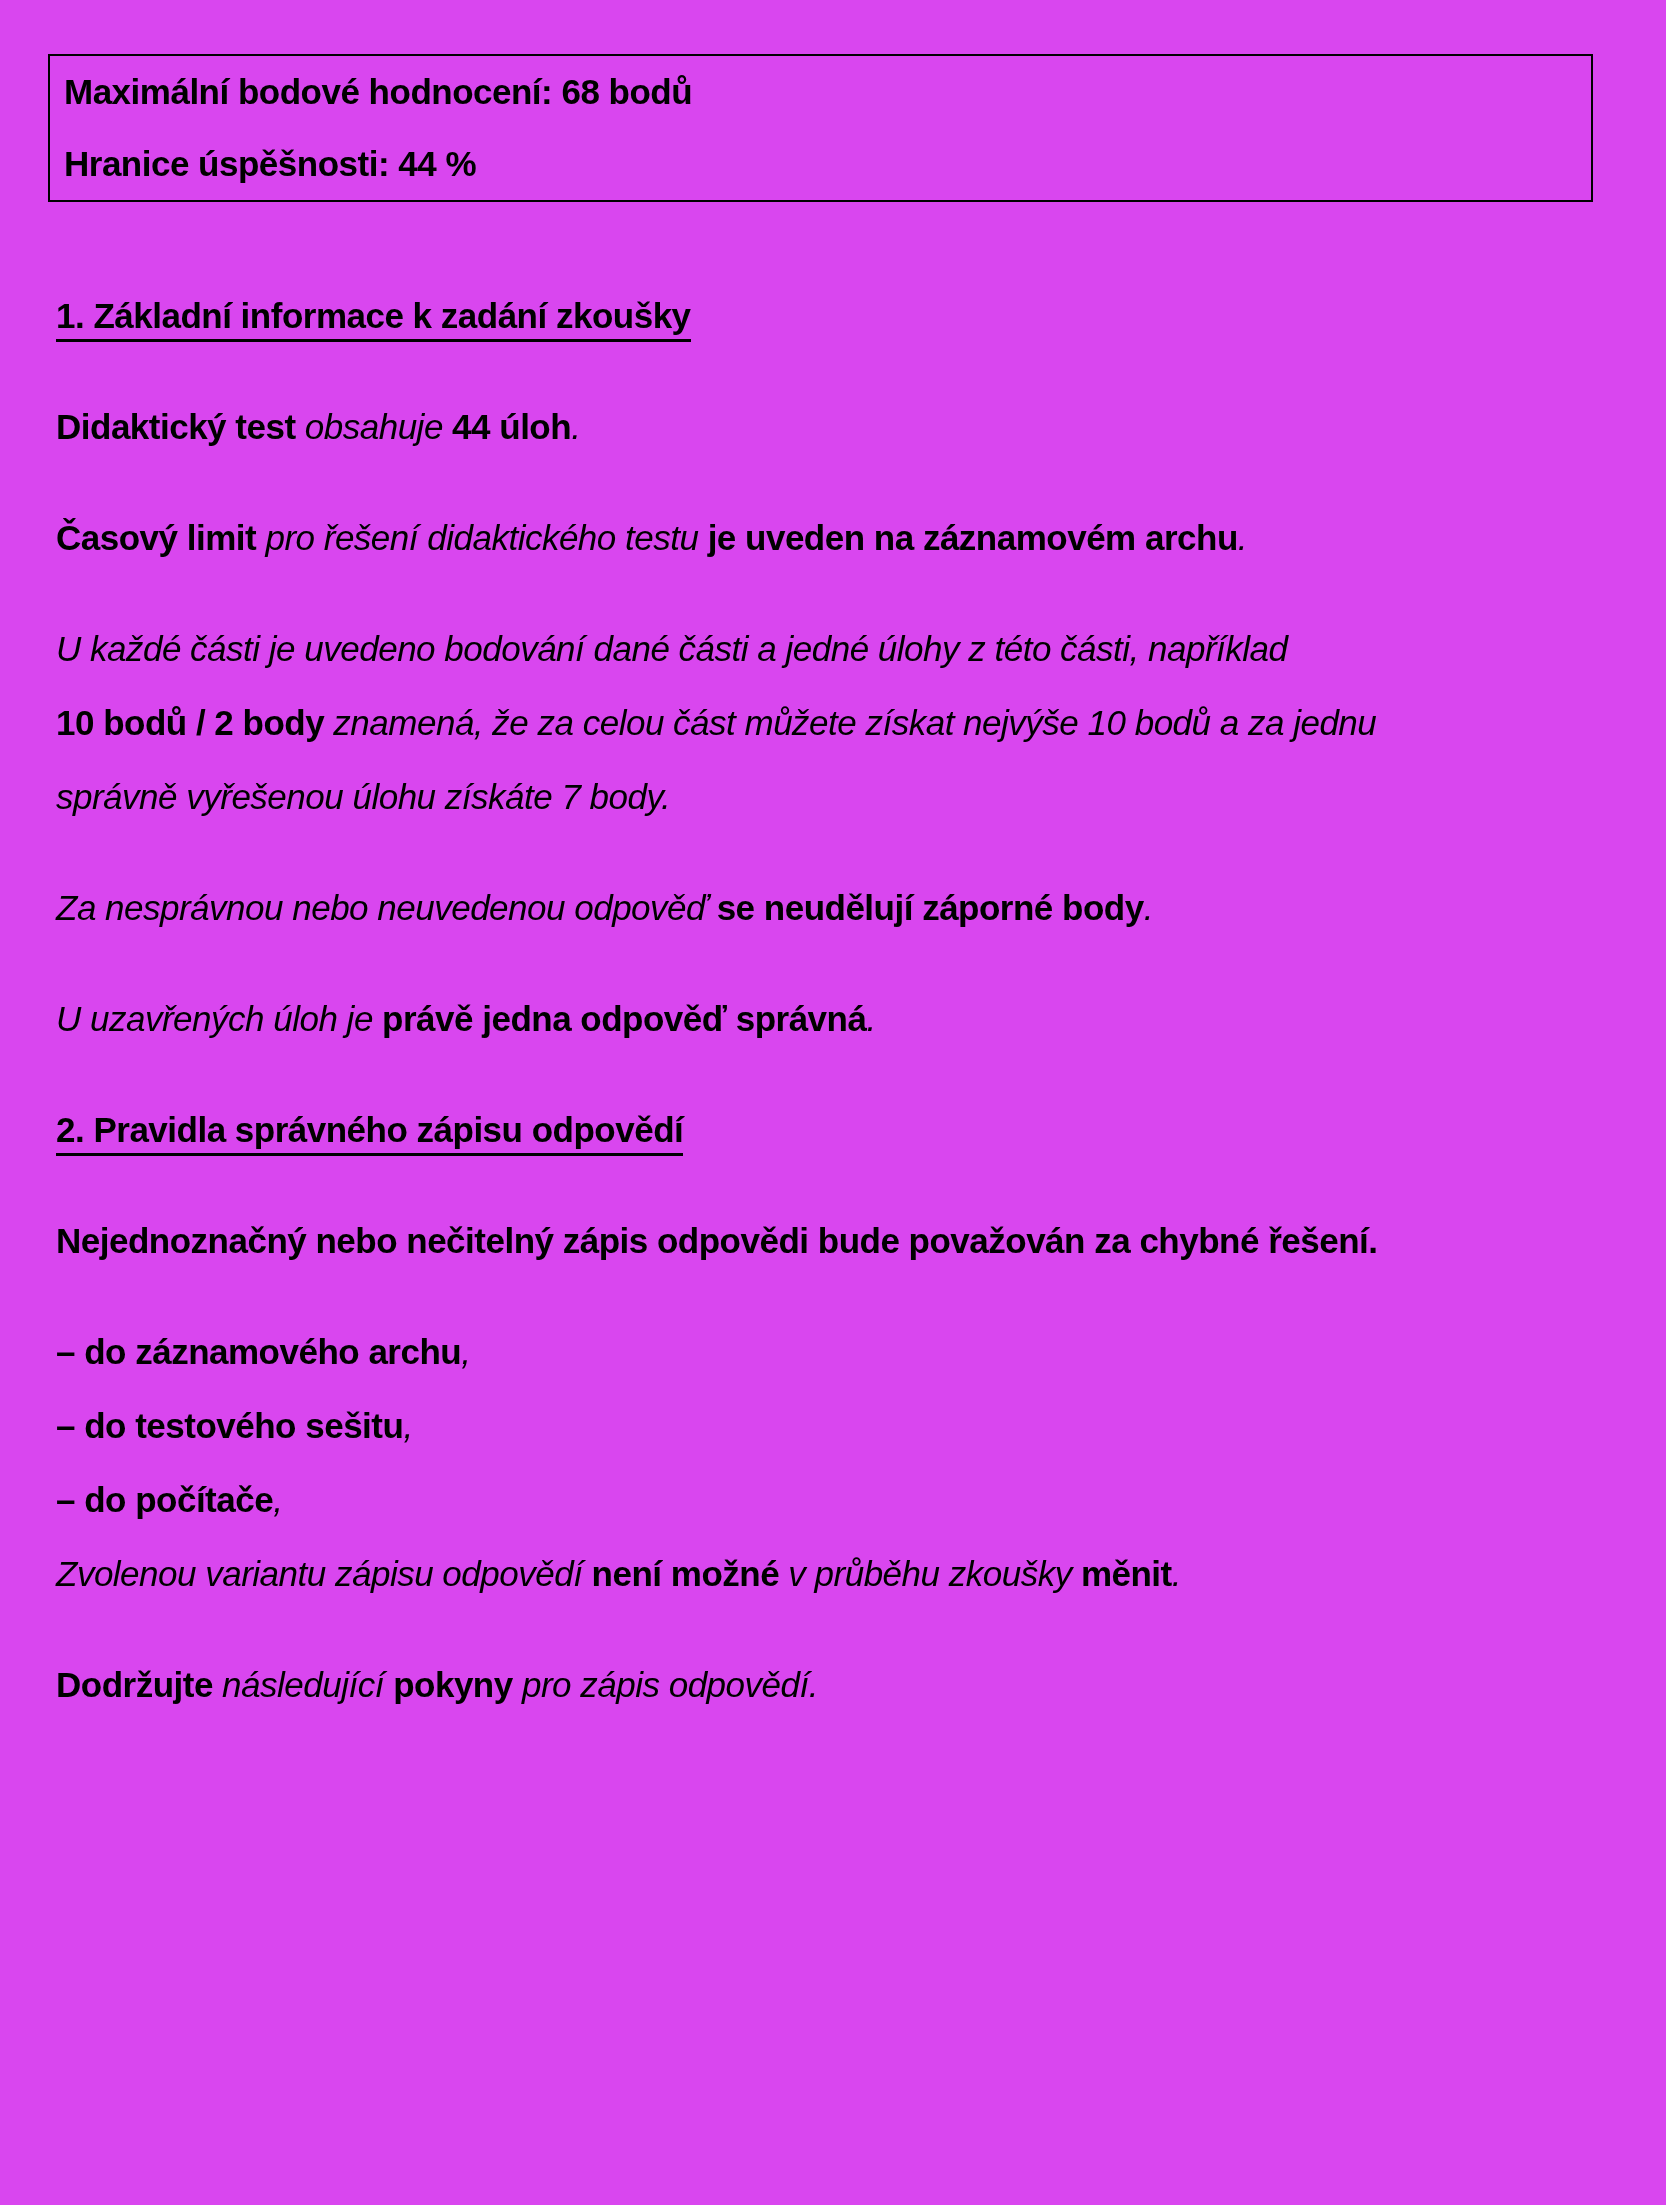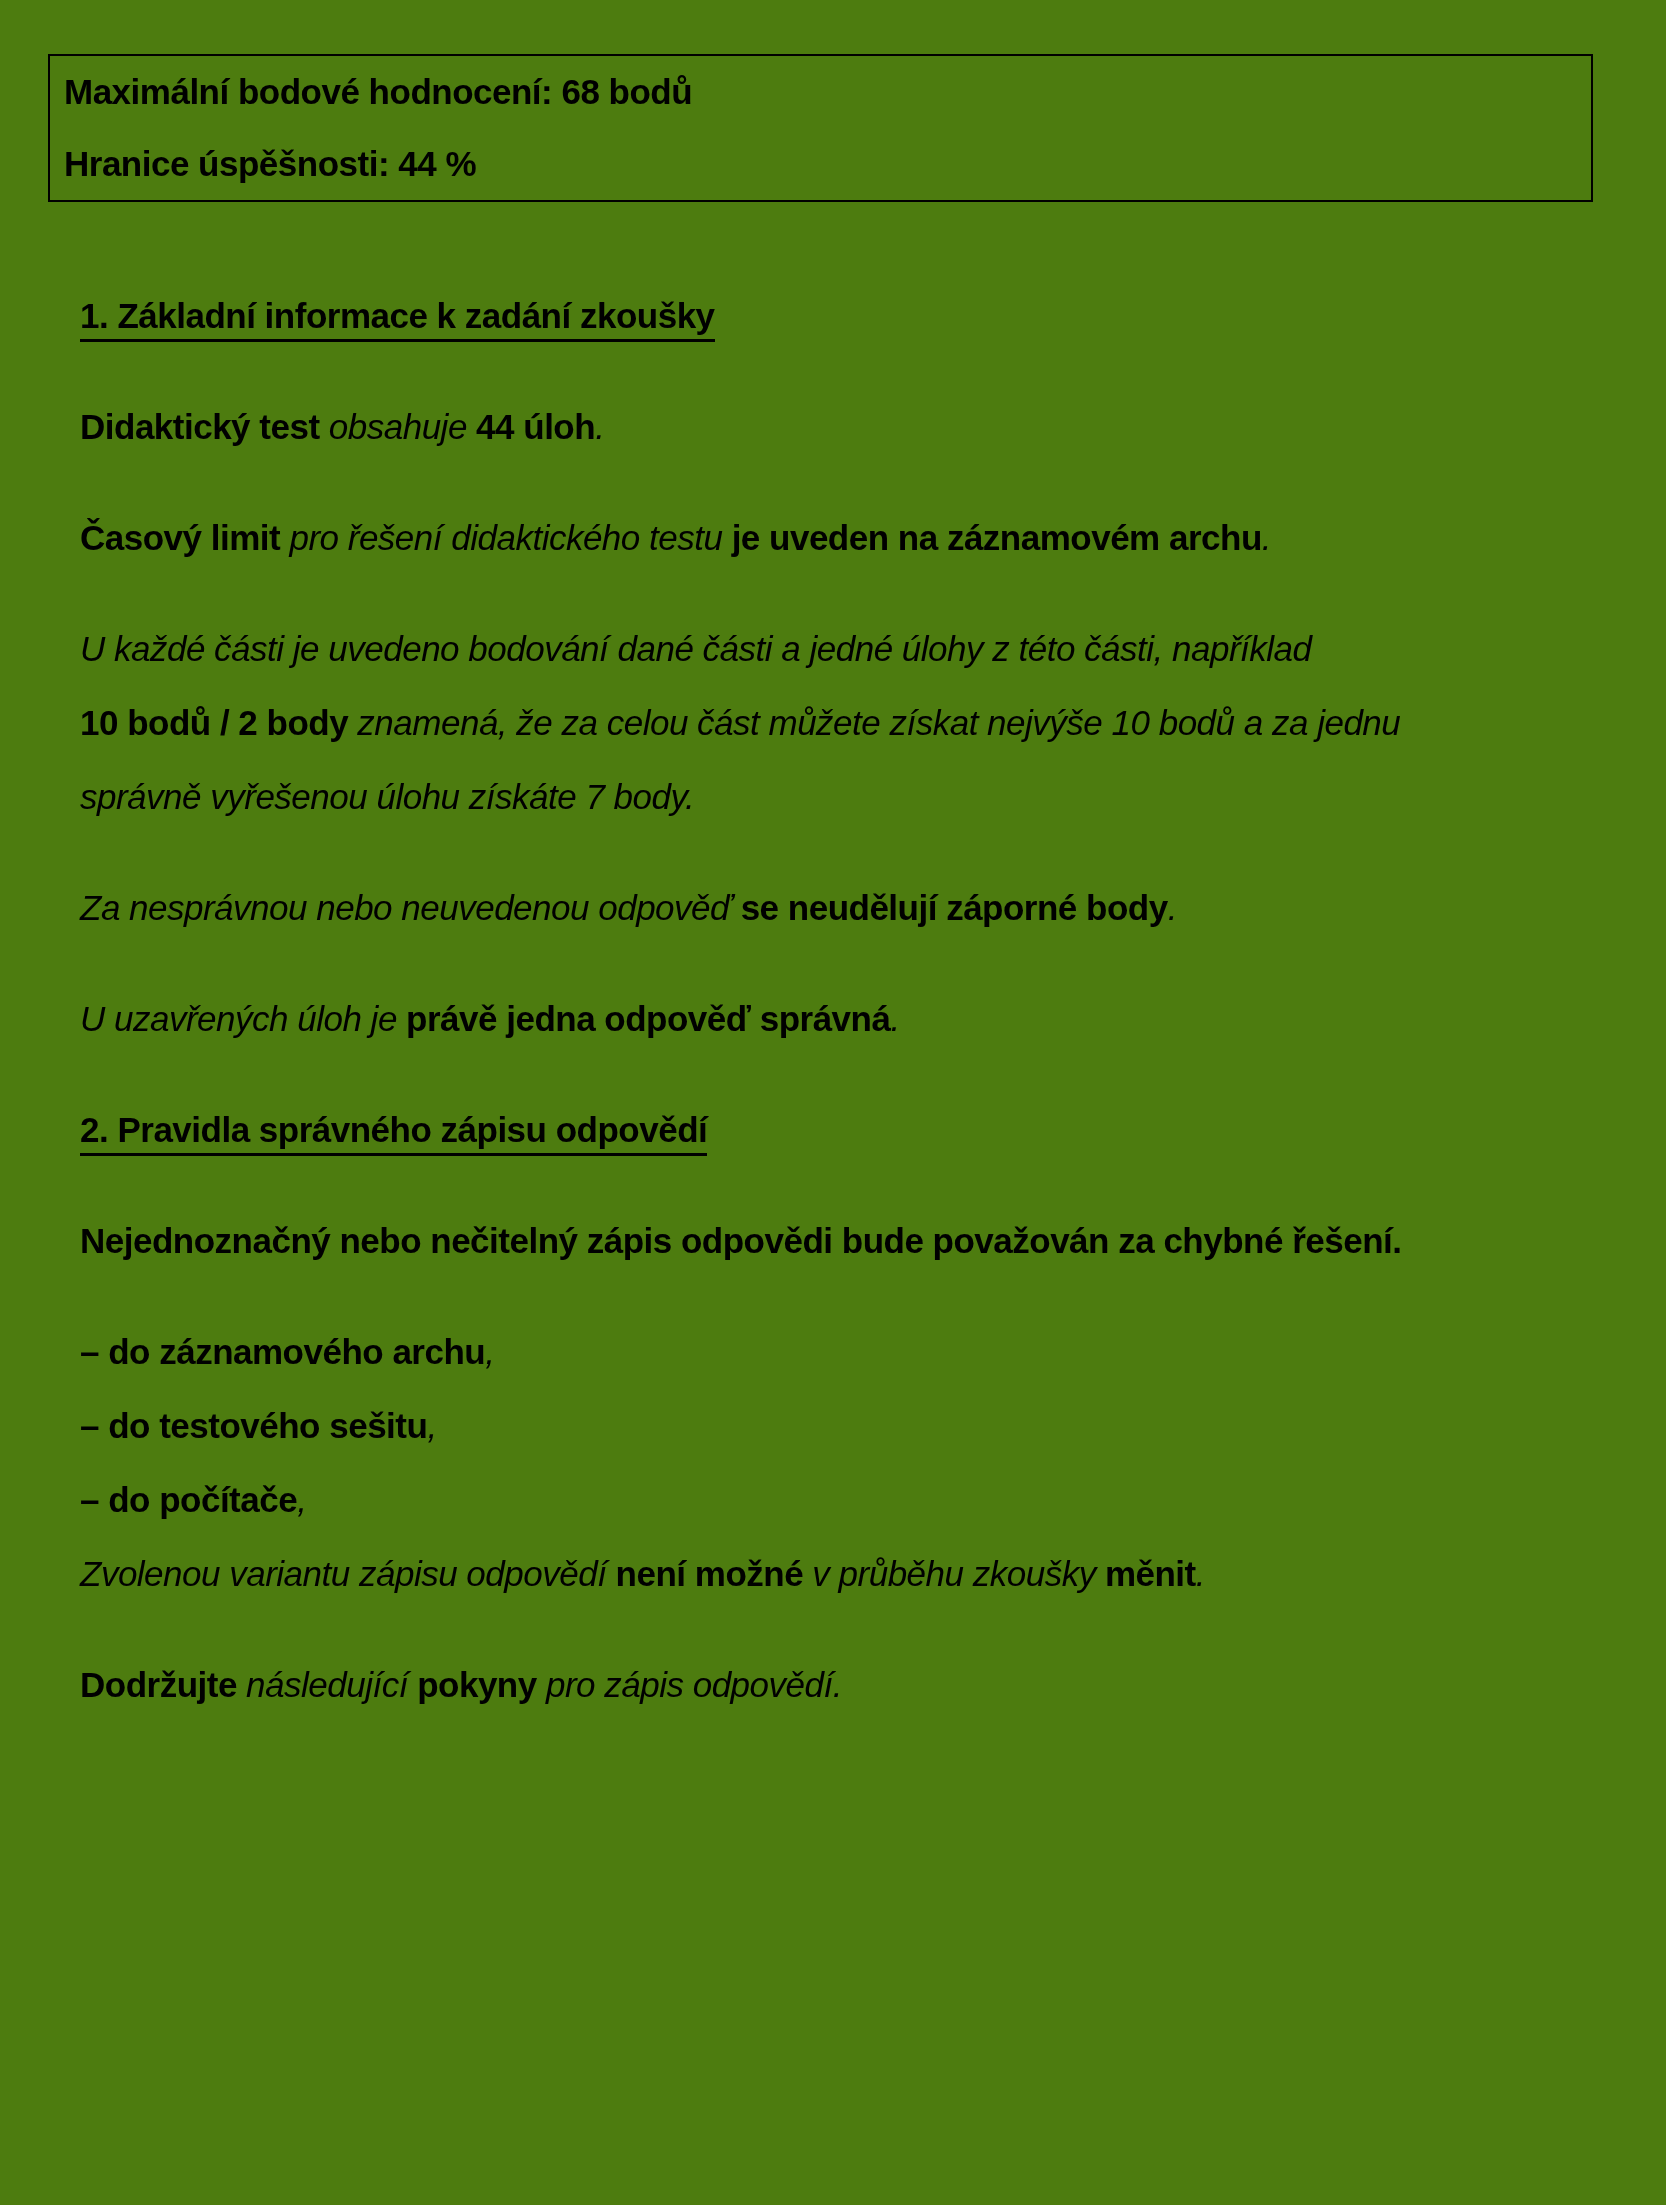--- a/index.html
+++ b/index.html
@@ -1,39 +1,39 @@
 <!DOCTYPE html>
 <html lang="cs" style="font-size:13px"><head>
 <meta charset="utf-8">
 <style>
   html,body{margin:0;padding:0;background:#ffffff;}
   .page{
     position:relative;
     width:1667px;
     height:2205px;
-    background:#4d7c0f;
+    background:#d946ef;
     color:#000000;
     font-family:"Liberation Sans","DejaVu Sans",sans-serif;
     font-size:35px;
     letter-spacing:-0.5px;
     overflow:hidden;
   }
   .score-box{
     position:absolute;
     left:48px;
     top:54px;
     width:1545px;
     box-sizing:border-box;
     border:2.5px solid #000000;
     padding:0 0 0 14px;
   }
   .score-box .line{line-height:72px;}
   .content{
     position:absolute;
-    left:80px;
+    left:56px;
     top:279px;
     right:33px;
   }
   .block{margin:0 0 37px 0;}
   .block:last-child{margin-bottom:0;}
   .line{line-height:74px;white-space:nowrap;}
   strong{font-weight:700;}
   span{font-weight:400;font-style:italic;}
   .u{border-bottom:3.3px solid #000000;padding-bottom:4.1px;}
 </style>

